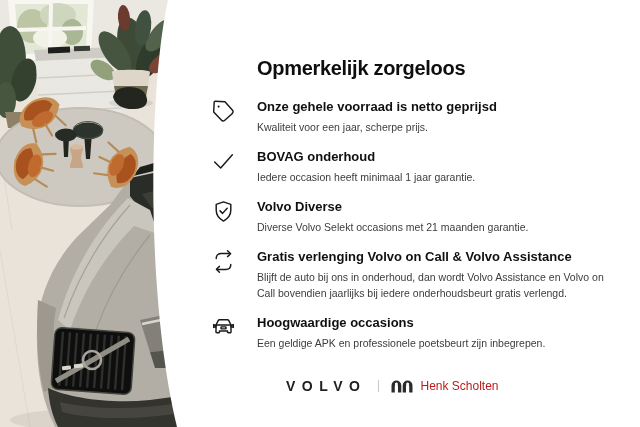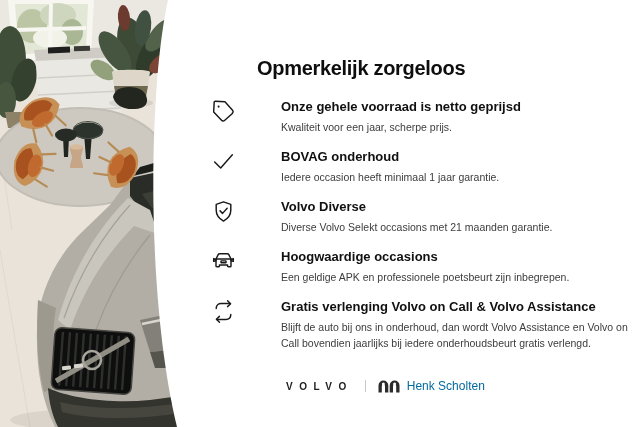--- a/index.html
+++ b/index.html
@@ -6,30 +6,30 @@
   .stage{
     position:relative;width:640px;height:427px;overflow:hidden;background:#fff;
     font-family:"Liberation Sans","DejaVu Sans",sans-serif;
   }
   .photo{position:absolute;left:0;top:0;}
   .page-title{
     position:absolute;left:257px;top:40px;
     font-size:20px;font-weight:700;color:#0e0e0e;letter-spacing:-0.3px;line-height:30px;
   }
   .benefits{position:absolute;left:211px;top:98px;width:425px;}
-  .benefit{display:flex;margin-bottom:13px;gap:24px;}
+  .benefit{display:flex;margin-bottom:13px;}
   .benefit-icon{width:25px;height:25px;margin-right:21px;margin-top:1px;flex:none;}
   .benefit-icon svg{display:block;}
   .benefit-heading{font-size:13px;font-weight:700;color:#101010;line-height:17px;white-space:nowrap;}
   .benefit-desc{font-size:10.5px;color:#3c3c3c;line-height:16px;margin-top:4px;max-width:352px;}
   .footer{position:absolute;left:286px;top:377px;display:flex;align-items:center;gap:12px;height:18px;}
-  .volvo-wordmark{font-size:10px;font-weight:700;letter-spacing:6.5px;color:#202020;}
+  .volvo-wordmark{font-size:14px;font-weight:700;letter-spacing:6.5px;color:#202020;}
   .footer-divider{width:1px;height:12px;background:#c8c8c8;}
   .dealer{display:flex;align-items:center;gap:7px;}
-  .dealer-name{font-size:12px;color:#0369a1;}
+  .dealer-name{font-size:12px;color:#b91c1c;}
   .icon-stroke{stroke:#1a1a1a;stroke-width:1.4;fill:none;stroke-linecap:round;stroke-linejoin:round;}
 </style>
 </head>
 <body>
 
 <div class="stage">
 
   <svg class="photo" width="640" height="427" viewBox="0 0 640 427" aria-hidden="true">
 
     <rect x="0" y="0" width="210" height="427" fill="#e9e3d9"></rect>
@@ -184,44 +184,44 @@
       </span>
       <div>
         <div class="benefit-heading">Volvo Diverse</div>
         <div class="benefit-desc">Diverse Volvo Selekt occasions met 21 maanden garantie.</div>
       </div>
     </div>
 
     <div class="benefit">
       <span class="benefit-icon">
         <svg width="25" height="25" viewBox="0 0 24 24">
+          <path class="icon-stroke" d="M5 9.2 C5 5.8 7.2 4.4 9.8 4.4 H18.6"></path>
+          <path class="icon-stroke" d="M15.9 1.7 L18.8 4.5 L15.9 7.3"></path>
+          <path class="icon-stroke" d="M19 14.8 C19 18.2 16.8 19.6 14.2 19.6 H5.4"></path>
+          <path class="icon-stroke" d="M8.1 22.3 L5.2 19.5 L8.1 16.7"></path>
+        </svg>
+      </span>
+      <div>
+        <div class="benefit-heading">Gratis verlenging Volvo on Call &amp; Volvo Assistance</div>
+        <div class="benefit-desc">Blijft de auto bij ons in onderhoud, dan wordt Volvo Assistance en Volvo on Call bovendien jaarlijks bij iedere onderhoudsbeurt gratis verlengd.</div>
+      </div>
+    </div>
+
+    <div class="benefit">
+      <span class="benefit-icon">
+        <svg width="25" height="25" viewBox="0 0 24 24">
           <path class="icon-stroke" d="M4.8 9.6 L6.9 5.4 A1.6 1.6 0 0 1 8.3 4.5 H15.7 A1.6 1.6 0 0 1 17.1 5.4 L19.2 9.6"></path>
           <path class="icon-stroke" d="M4.8 9.6 H19.2 V16.2 A0.9 0.9 0 0 1 18.3 17.1 H16.8 A0.9 0.9 0 0 1 15.9 16.2 V15.3 H8.1 V16.2 A0.9 0.9 0 0 1 7.2 17.1 H5.7 A0.9 0.9 0 0 1 4.8 16.2 Z"></path>
           <rect class="icon-stroke" x="9.6" y="11.4" width="4.8" height="1.9" rx="0.4"></rect>
           <path class="icon-stroke" d="M4.8 10.3 L2.6 9.2 V11.9 L4.8 11.3 M19.2 10.3 L21.4 9.2 V11.9 L19.2 11.3"></path>
         </svg>
       </span>
       <div>
         <div class="benefit-heading">Hoogwaardige occasions</div>
         <div class="benefit-desc">Een geldige APK en professionele poetsbeurt zijn inbegrepen.</div>
-      </div>
-    </div>
-
-    <div class="benefit">
-      <span class="benefit-icon">
-        <svg width="25" height="25" viewBox="0 0 24 24">
-          <path class="icon-stroke" d="M5 9.2 C5 5.8 7.2 4.4 9.8 4.4 H18.6"></path>
-          <path class="icon-stroke" d="M15.9 1.7 L18.8 4.5 L15.9 7.3"></path>
-          <path class="icon-stroke" d="M19 14.8 C19 18.2 16.8 19.6 14.2 19.6 H5.4"></path>
-          <path class="icon-stroke" d="M8.1 22.3 L5.2 19.5 L8.1 16.7"></path>
-        </svg>
-      </span>
-      <div>
-        <div class="benefit-heading">Gratis verlenging Volvo on Call &amp; Volvo Assistance</div>
-        <div class="benefit-desc">Blijft de auto bij ons in onderhoud, dan wordt Volvo Assistance en Volvo on Call bovendien jaarlijks bij iedere onderhoudsbeurt gratis verlengd.</div>
       </div>
     </div>
 
   </div>
 
   <div class="footer">
     <span class="volvo-wordmark">VOLVO</span>
     <span class="footer-divider"></span>
     <span class="dealer">
       <svg width="22" height="14" viewBox="0 0 22 14">

